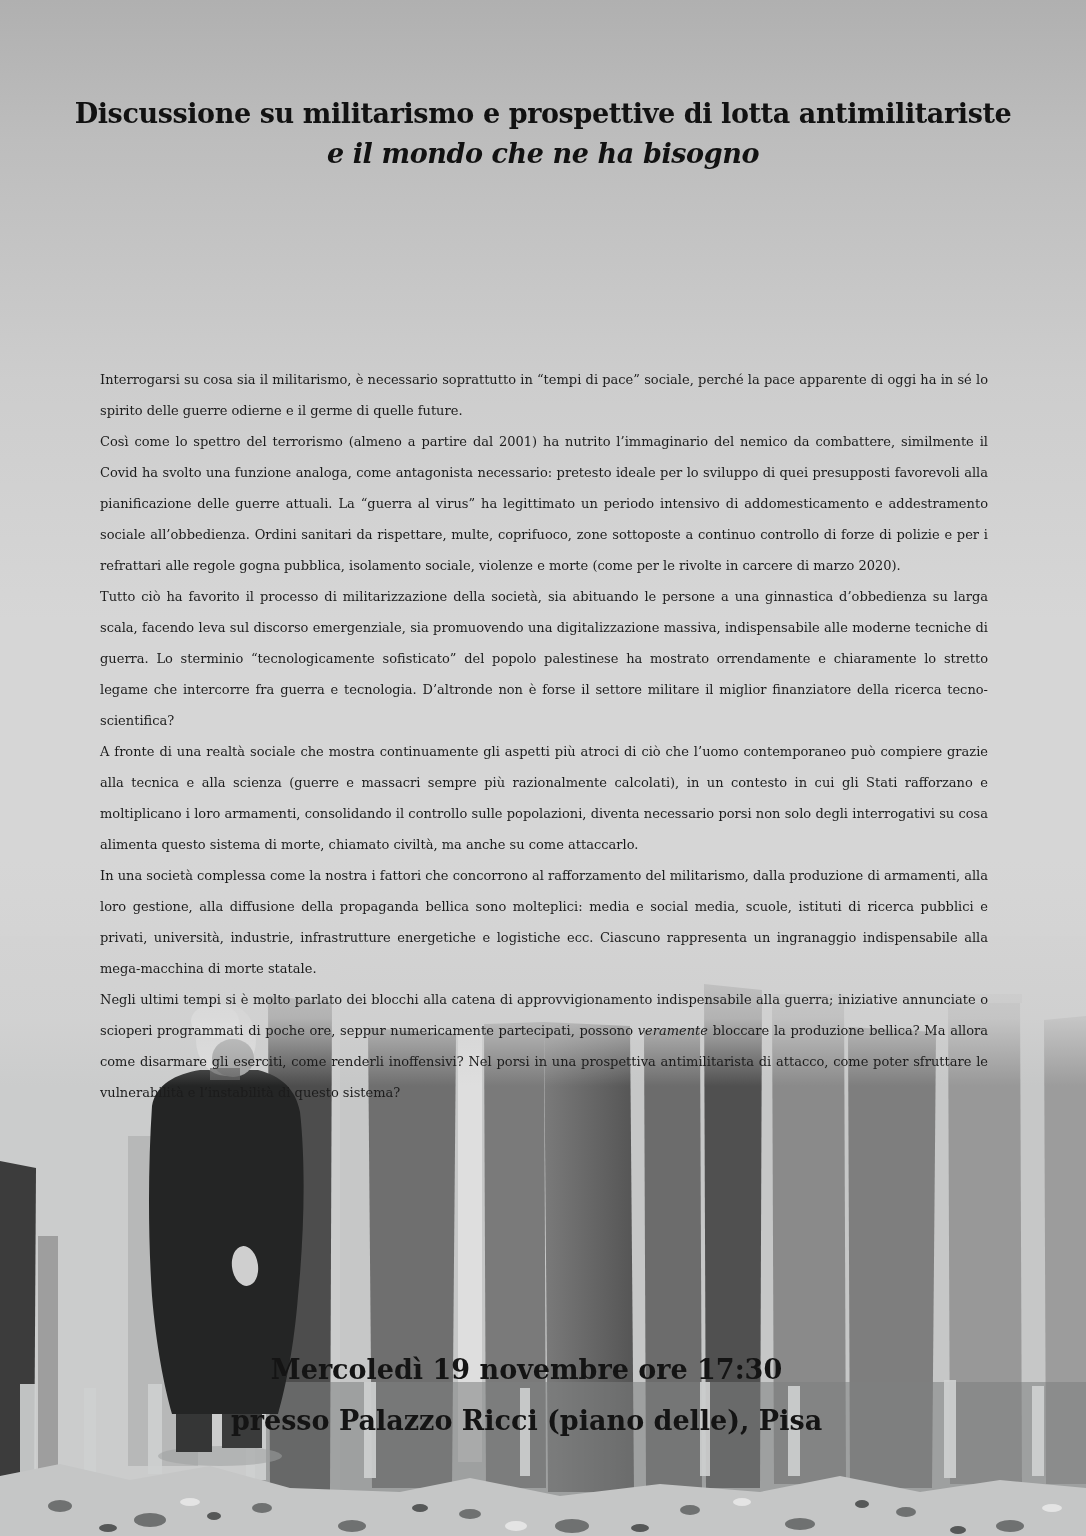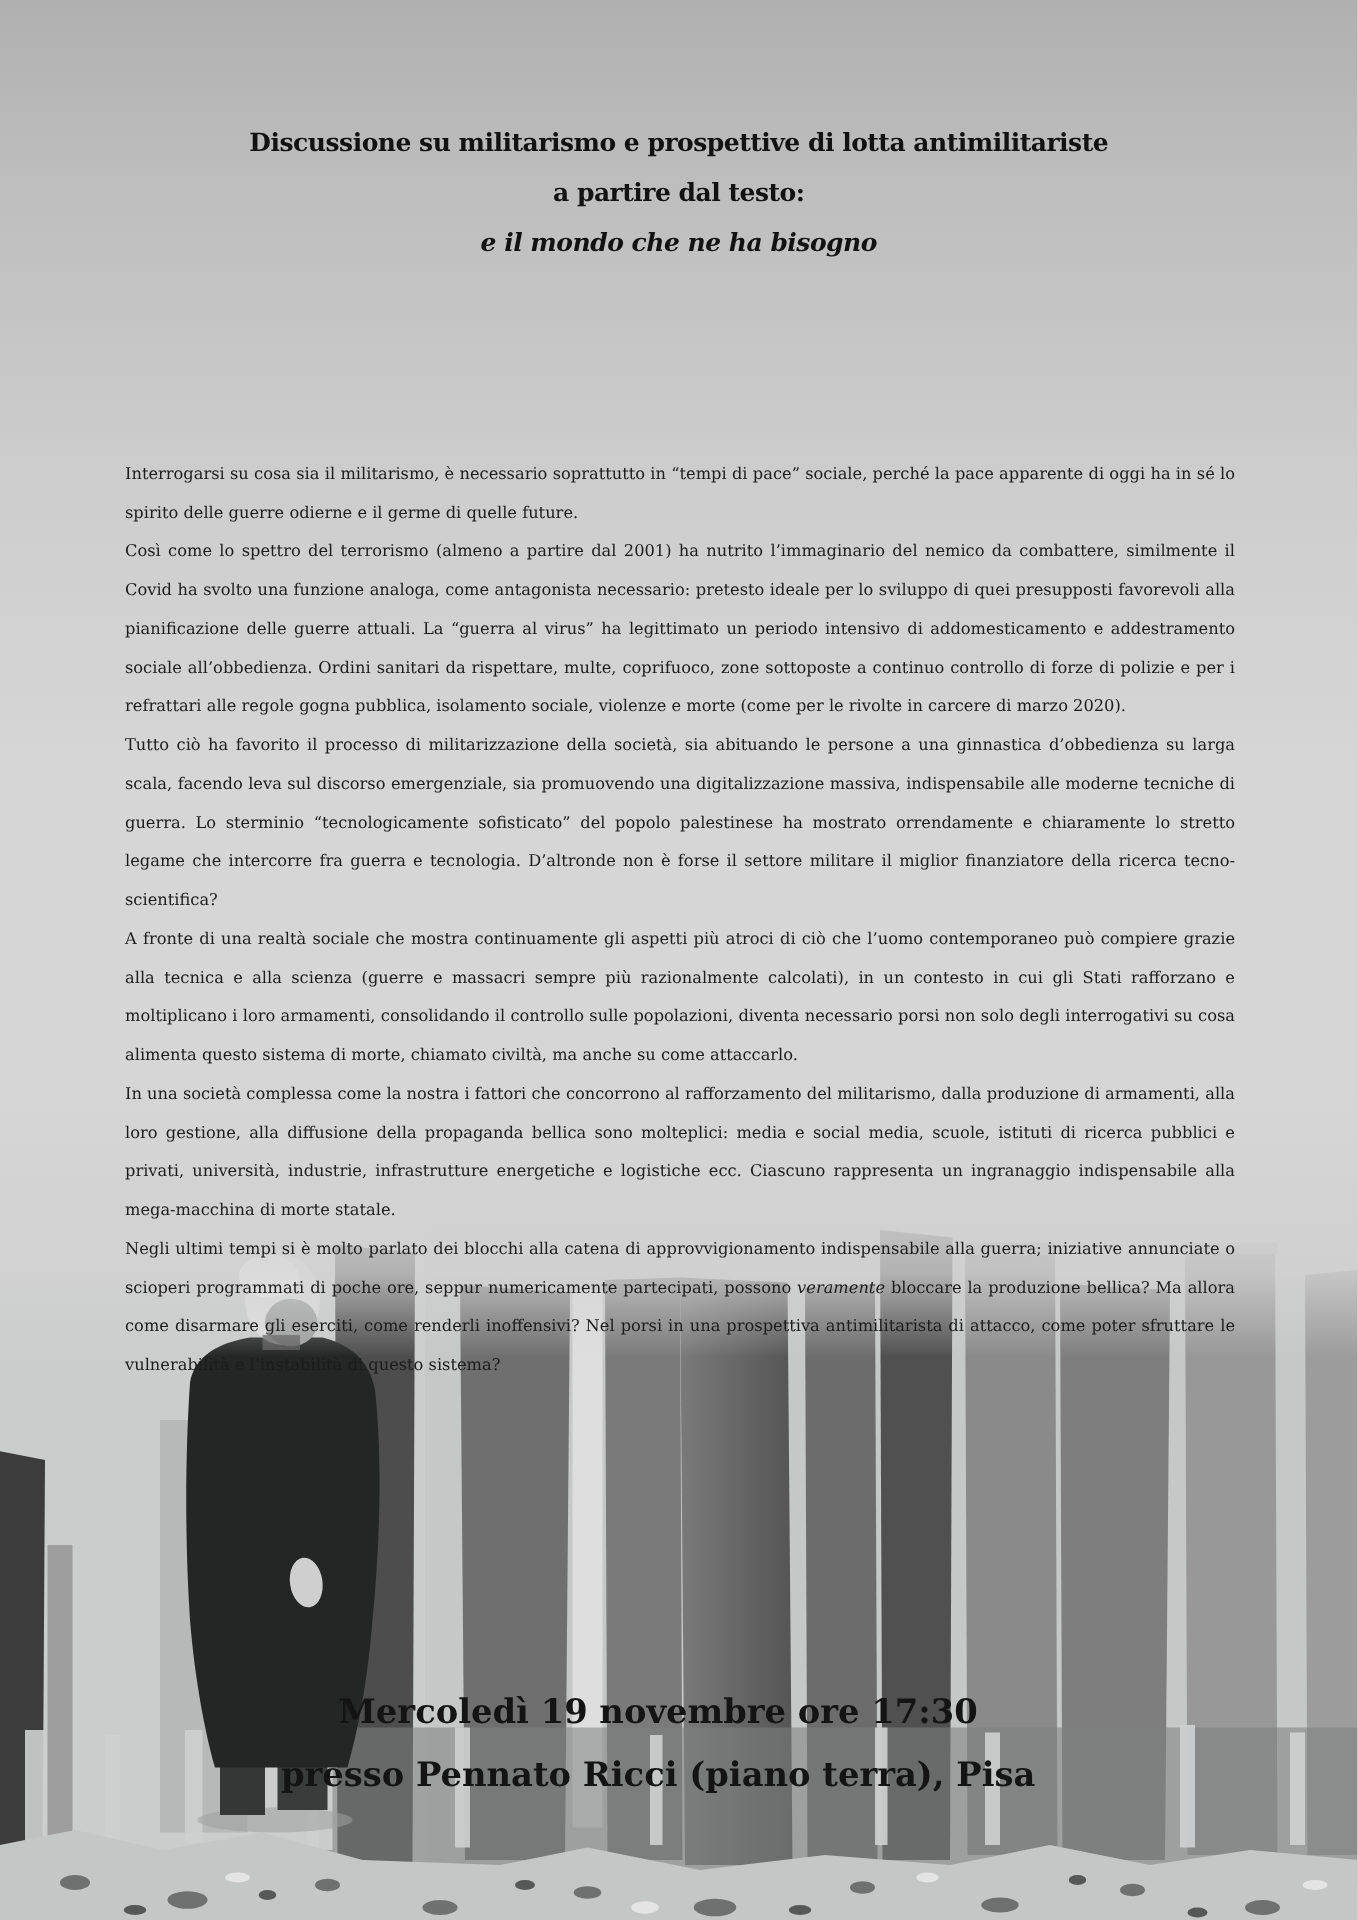--- a/index.html
+++ b/index.html
@@ -14,21 +14,21 @@
     overflow:hidden;
   }
   .photo{
     position:absolute;left:0;bottom:0;width:1086px;height:600px;display:block;
   }
   .content{
     position:absolute;inset:0;z-index:5;color:#1b1b1b;
   }
   .title-block{
     position:absolute;top:94px;left:60px;width:966px;text-align:center;
-    font-weight:bold;font-size:20px;letter-spacing:-0.4px;line-height:40px;color:#121212;
+    font-weight:bold;font-size:27px;letter-spacing:-0.4px;line-height:40px;color:#121212;
   }
   .title-line{display:block;}
   .title-italic{font-style:italic;}
   .title-source{white-space:pre-wrap;}
   .body-text{
     position:absolute;top:364px;left:100px;width:888px;
     font-size:13px;line-height:31px;text-align:justify;color:#1c1c1c;
   }
   .body-text p{margin:0;}
   .event-block{
@@ -145,32 +145,31 @@
       <ellipse cx="245" cy="330" rx="13" ry="20" fill="#cfcfcf" transform="rotate(-8 245 330)"></ellipse>
     </g>
 
     <rect x="0" y="0" width="1086" height="150" fill="url(#fadeTop)"></rect>
   </svg>
 
   <div class="content">
 
     <header class="title-block">
       <span class="title-line">Discussione su militarismo e prospettive di lotta antimilitariste</span>
-      <span class="title-line">a partire dal testo:</span>
       <span class="title-line title-italic">e il mondo che ne ha bisogno</span>
     </header>
 
     <main class="body-text">
       <p>Interrogarsi su cosa sia il militarismo, è necessario soprattutto in “tempi di pace” sociale, perché la pace apparente di oggi ha in sé lo spirito delle guerre odierne e il germe di quelle future.</p>
       <p>Così come lo spettro del terrorismo (almeno a partire dal 2001) ha nutrito l’immaginario del nemico da combattere, similmente il Covid ha svolto una funzione analoga, come antagonista necessario: pretesto ideale per lo sviluppo di quei presupposti favorevoli alla pianificazione delle guerre attuali. La “guerra al virus” ha legittimato un periodo intensivo di addomesticamento e addestramento sociale all’obbedienza. Ordini sanitari da rispettare, multe, coprifuoco, zone sottoposte a continuo controllo di forze di polizie e per i refrattari alle regole gogna pubblica, isolamento sociale, violenze e morte (come per le rivolte in carcere di marzo 2020).</p>
       <p>Tutto ciò ha favorito il processo di militarizzazione della società, sia abituando le persone a una ginnastica d’obbedienza su larga scala, facendo leva sul discorso emergenziale, sia promuovendo una digitalizzazione massiva, indispensabile alle moderne tecniche di guerra. Lo sterminio “tecnologicamente sofisticato” del popolo palestinese ha mostrato orrendamente e chiaramente lo stretto legame che intercorre fra guerra e tecnologia. D’altronde non è forse il settore militare il miglior finanziatore della ricerca tecno-scientifica?</p>
       <p>A fronte di una realtà sociale che mostra continuamente gli aspetti più atroci di ciò che l’uomo contemporaneo può compiere grazie alla tecnica e alla scienza (guerre e massacri sempre più razionalmente calcolati), in un contesto in cui gli Stati rafforzano e moltiplicano i loro armamenti, consolidando il controllo sulle popolazioni, diventa necessario porsi non solo degli interrogativi su cosa alimenta questo sistema di morte, chiamato civiltà, ma anche su come attaccarlo.</p>
       <p>In una società complessa come la nostra i fattori che concorrono al rafforzamento del militarismo, dalla produzione di armamenti, alla loro gestione, alla diffusione della propaganda bellica sono molteplici: media e social media, scuole, istituti di ricerca pubblici e privati, università, industrie, infrastrutture energetiche e logistiche ecc. Ciascuno rappresenta un ingranaggio indispensabile alla mega-macchina di morte statale.</p>
       <p><span>Negli ultimi tempi si è molto parlato dei blocchi alla catena di approvvigionamento indispensabile alla guerra; iniziative annunciate o scioperi programmati di poche ore, seppur numericamente partecipati, possono </span><em>veramente</em><span> bloccare la produzione bellica? Ma allora come disarmare gli eserciti, come renderli inoffensivi? Nel porsi in una prospettiva antimilitarista di attacco, come poter sfruttare le vulnerabilità e l’instabilità di questo sistema?</span></p>
     </main>
 
     <footer class="event-block">
       <span class="event-line">Mercoledì 19 novembre ore 17:30</span>
-      <span class="event-line">presso Pennato Ricci (piano terra), Pisa</span>
+      <span class="event-line">presso Palazzo Ricci (piano delle), Pisa</span>
     </footer>
 
   </div>
 </div>
 
 </body></html>

